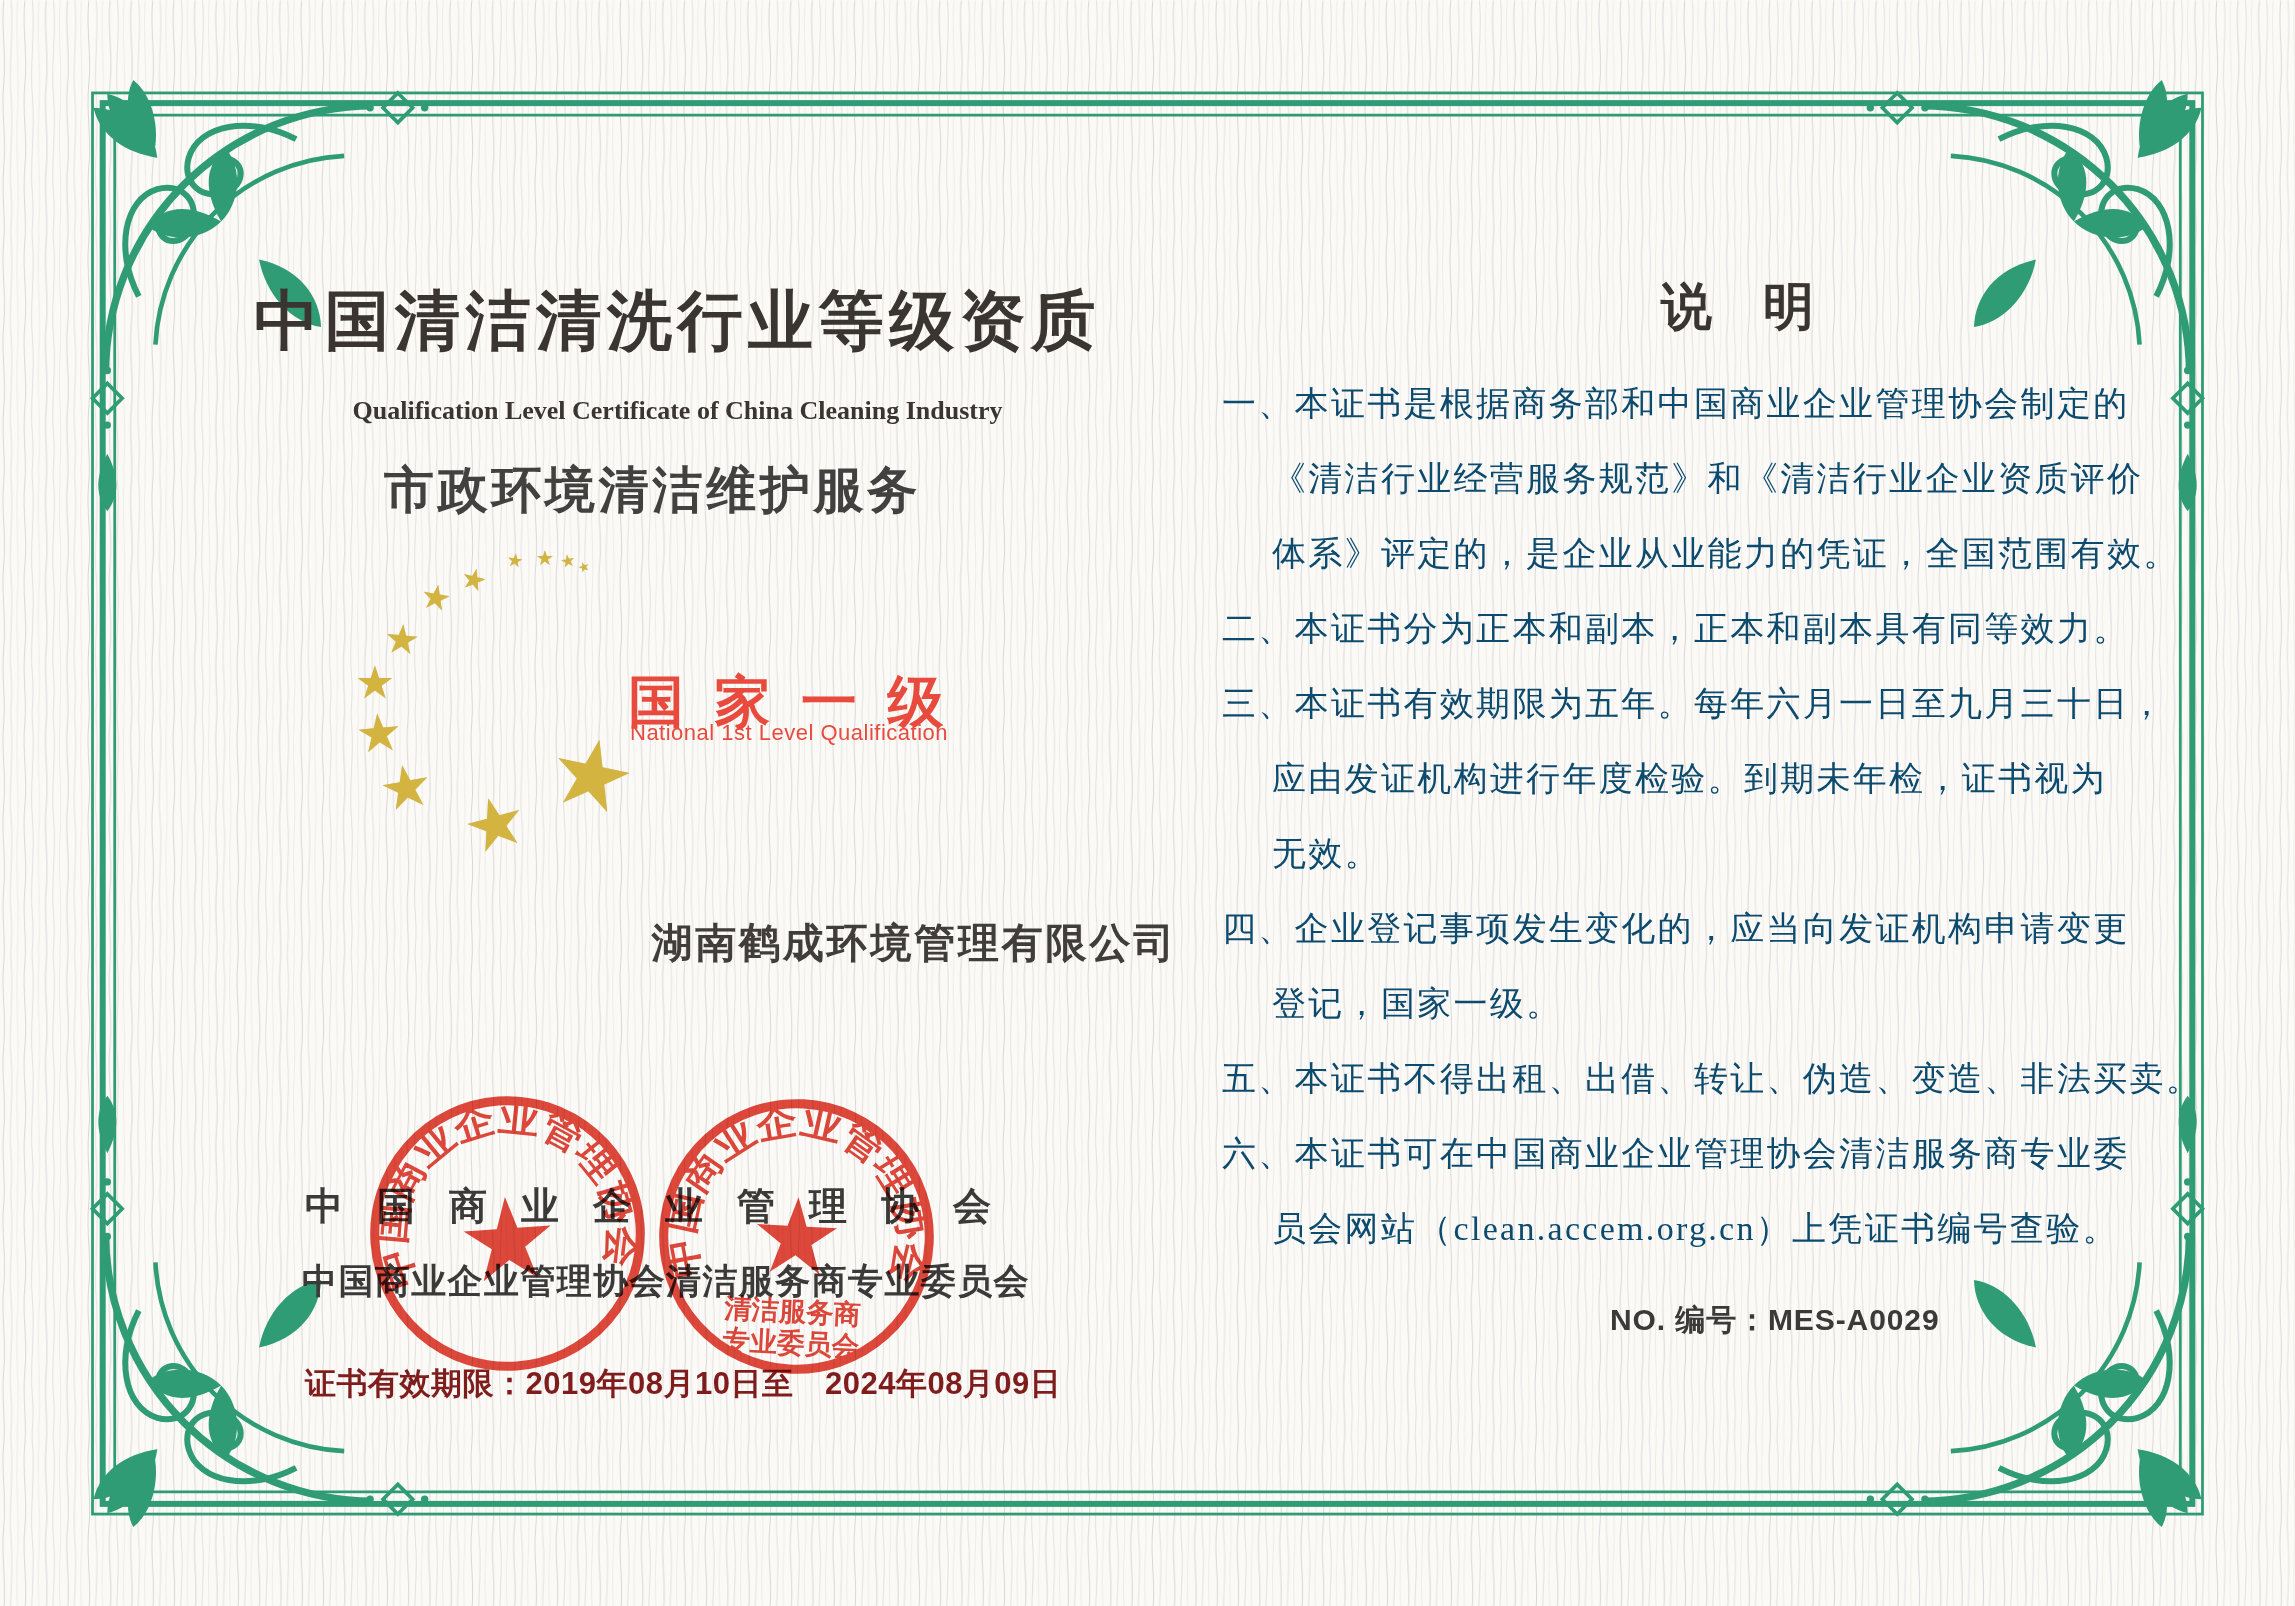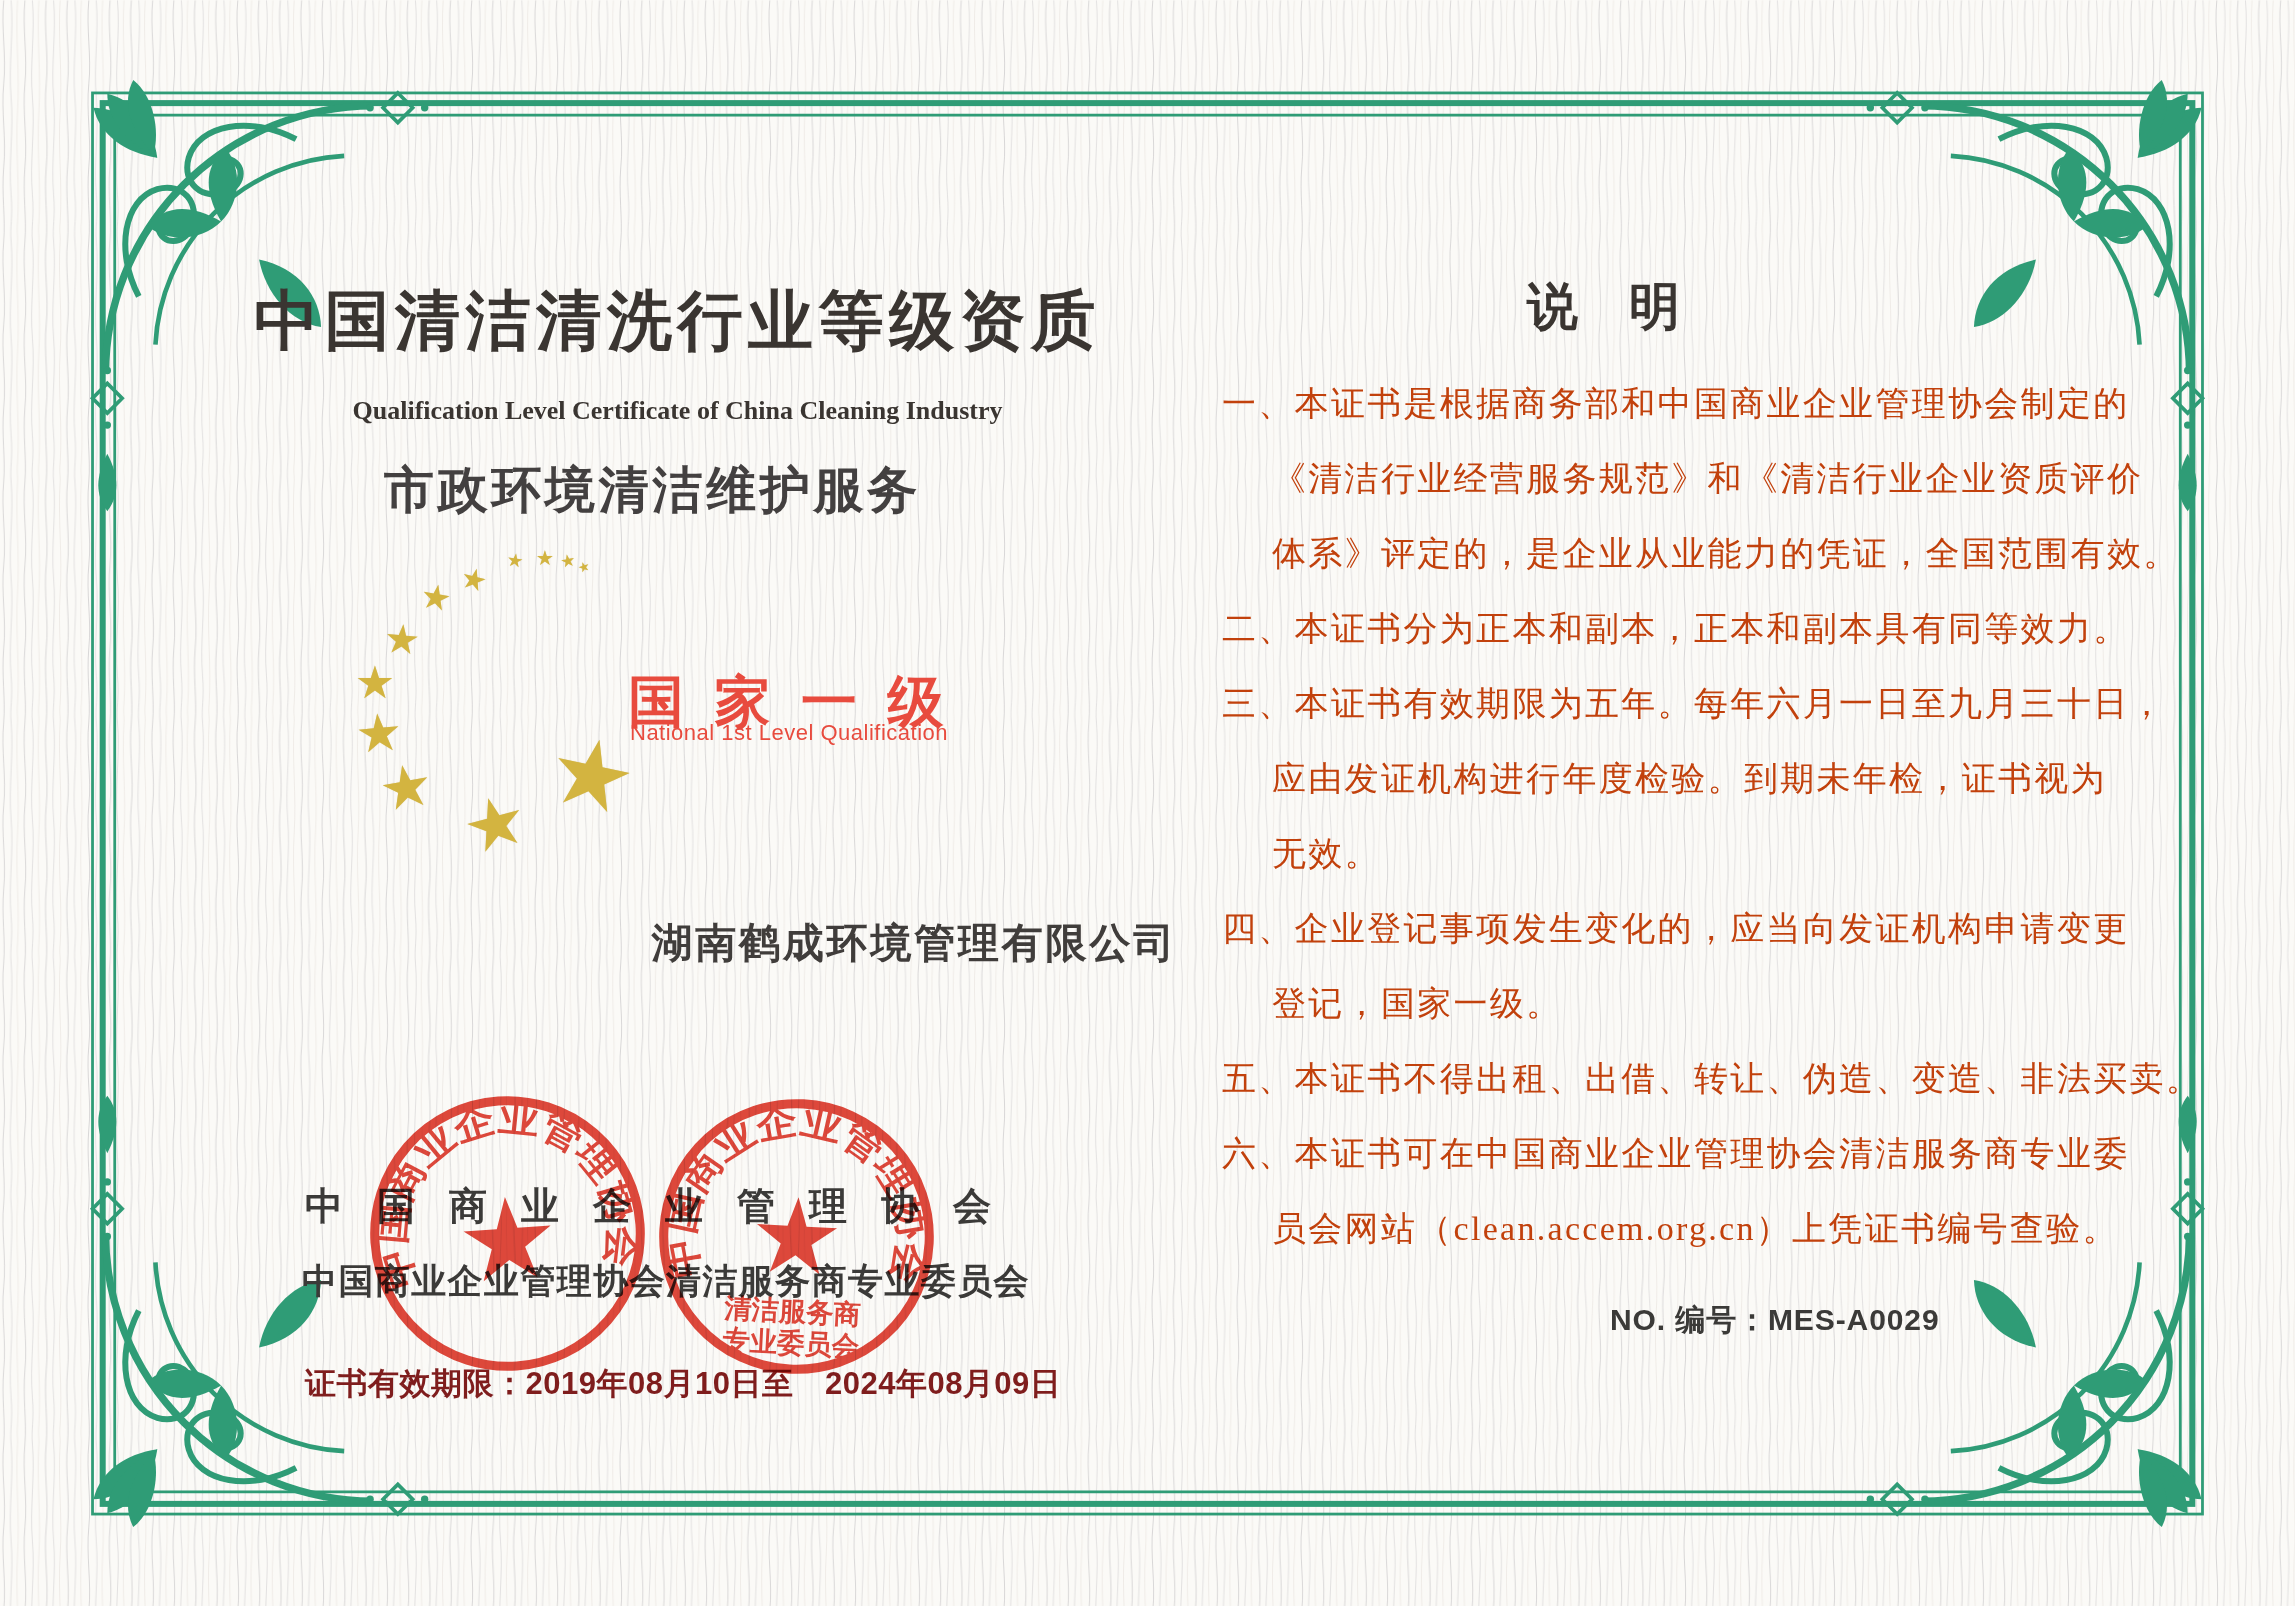--- a/index.html
+++ b/index.html
@@ -35,25 +35,25 @@
     font-weight:bold;font-size:35px;letter-spacing:1.4px;color:#3b3a38;}
   .validity{left:305px;top:1363px;font-family:"Liberation Sans", sans-serif;
     font-weight:bold;font-size:31px;letter-spacing:0.5px;color:#7f1d1d;}
 
   
   .star-arc{left:0;top:0;width:100%;height:100%;z-index:1;}
   .gstar{position:absolute;color:#d3b440;font-family:"DejaVu Sans", sans-serif;
     line-height:1;text-shadow:0 0 0.9px rgba(170,140,40,.35);}
 
   
-  .notes-heading{left:1527px;top:273px;width:287px;text-align:left;
+  .notes-heading{left:1527px;top:273px;width:287px;text-align:right;
     font-size:51px;font-weight:bold;color:#3a3531;}
   .notes-list{left:1222px;top:366px;width:930px;}
   .note-line{height:75px;line-height:75px;font-size:34px;
-    letter-spacing:2.3px;color:#c2410c;white-space:nowrap;}
+    letter-spacing:2.3px;color:#0c4a6e;white-space:nowrap;}
   .note-line.indent{padding-left:50px;}
   .cert-no{left:1610px;top:1300px;font-family:"Liberation Sans", sans-serif;
     font-weight:bold;font-size:30px;letter-spacing:0.9px;color:#3b3a38;}
 
   
   .seal{position:absolute;z-index:3;mix-blend-mode:multiply;opacity:.92;}
   .seal-left{left:362px;top:1088px;transform:rotate(-4deg);}
   .seal-right{left:651px;top:1091px;transform:rotate(3deg);}
 </style>
 </head>

